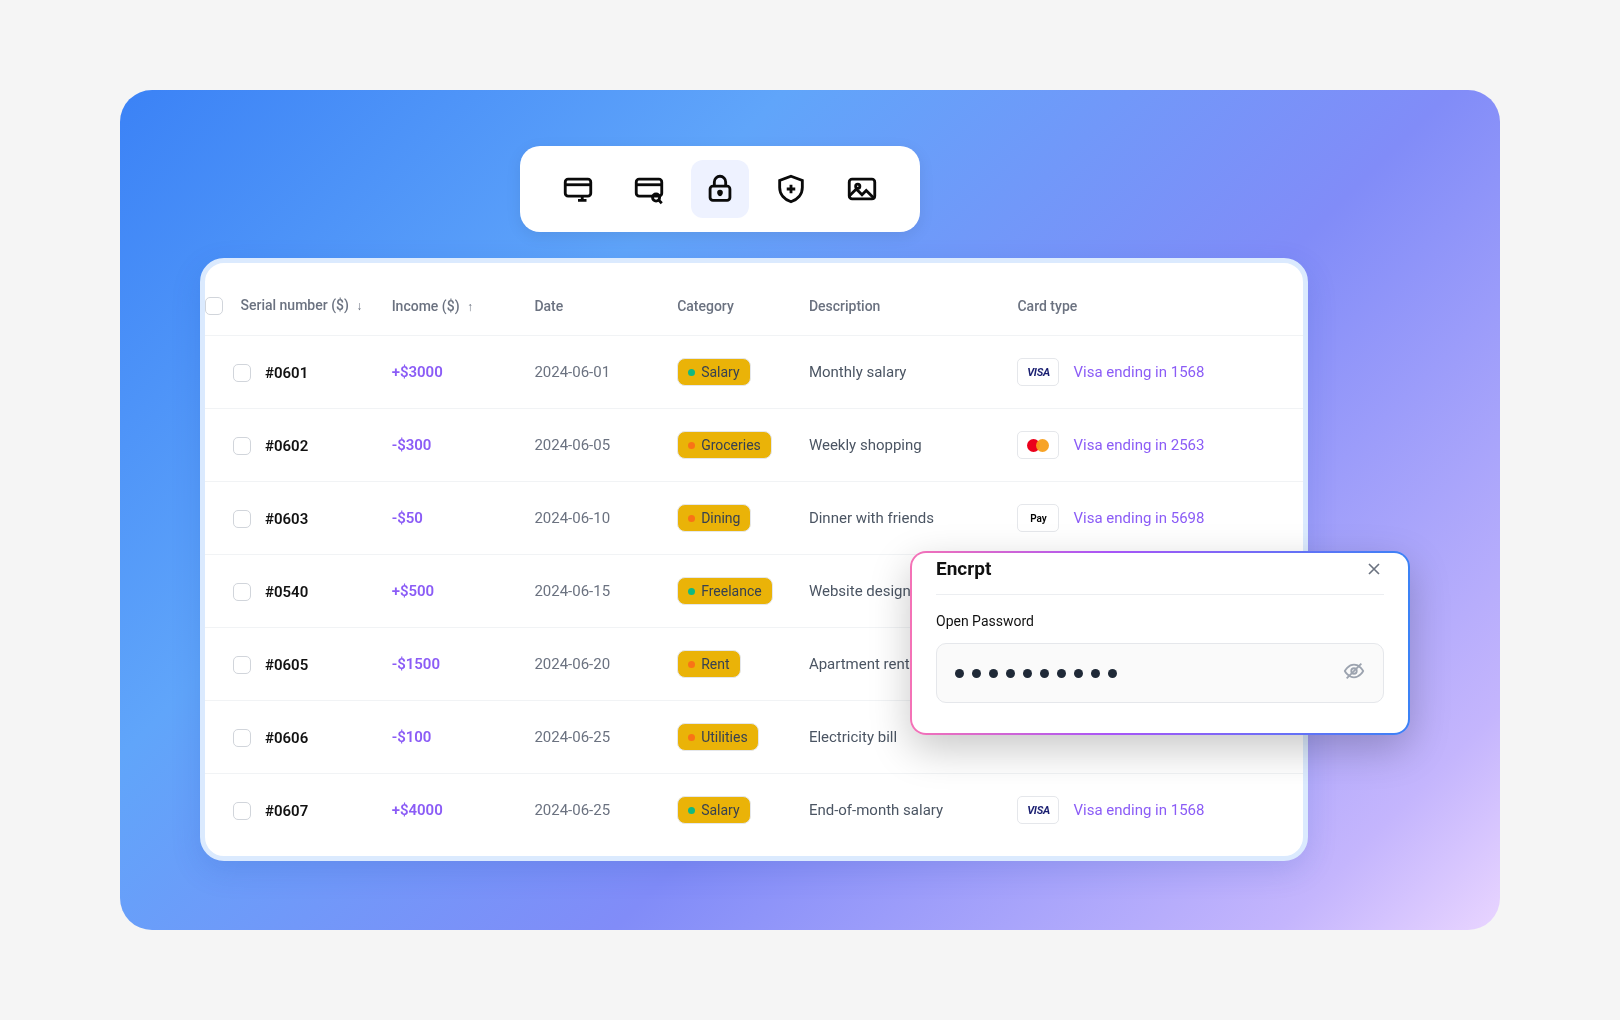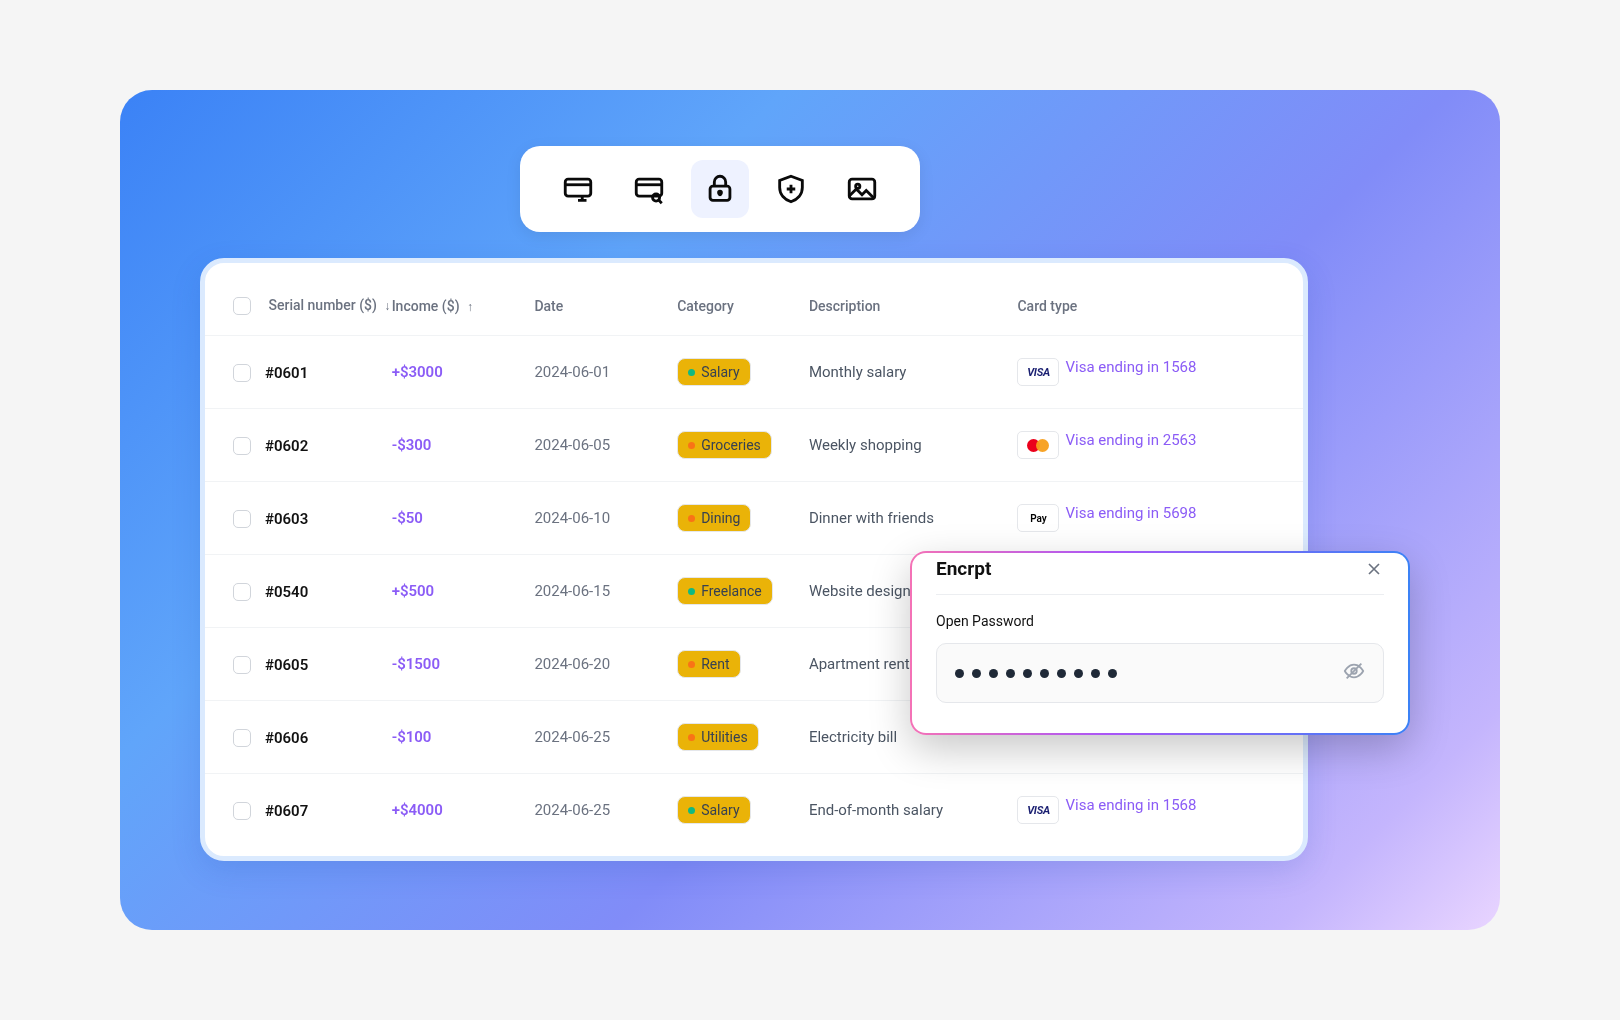--- a/index.html
+++ b/index.html
@@ -57,42 +57,42 @@
     box-shadow: 0 10px 30px rgba(30,64,175,0.15);
   }
   table { width: 100%; border-collapse: collapse; }
   thead th {
     text-align: left;
     font-size: 14px;
     font-weight: 500;
     color: #6b7280;
     padding: 14px 0 20px 0;
   }
-  thead th:first-child { padding-left: 28px; }
+  thead th:first-child { }
   tbody tr { border-top: 1px solid #f1f3f5; }
   tbody td { padding: 22px 0; font-size: 15px; color: #1f2937; vertical-align: middle; }
   tbody td:first-child { padding-left: 28px; }
   .chk {
     width: 18px; height: 18px; border: 1.5px solid #d1d5db; border-radius: 5px; display: inline-block;
     margin-right: 14px; vertical-align: middle; cursor: pointer;
   }
   .serial { font-weight: 600; color: #111; display: inline-block; vertical-align: middle; }
   .income { font-weight: 600; color: #8b5cf6; }
   .date { color: #6b7280; }
   .cat-pill {
     display: inline-flex; align-items: center; gap: 6px;
     border: 1px solid #e5e7eb; border-radius: 8px;
     padding: 5px 10px; font-size: 14px; color: #374151;
     background: #eab308;
   }
   .dot { width: 7px; height: 7px; border-radius: 50%; }
   .dot.g { background: #10b981; }
   .dot.o { background: #f97316; }
   .desc { color: #4b5563; }
-  .cardtype { display: flex; gap: 6px; }
+  .cardtype { display: flex; align-items: center; gap: 14px; }
   .brand {
     width: 42px; height: 28px; border: 1px solid #e5e7eb; border-radius: 5px;
     display: flex; align-items: center; justify-content: center;
     font-size: 11px; font-weight: 700; background: #fff;
   }
   .brand.visa { color: #1a1f71; font-style: italic; letter-spacing: -0.3px; }
   .brand.mc { gap: -4px; }
   .brand.mc .c1 { width: 13px; height: 13px; border-radius: 50%; background: #eb001b; margin-right: -4px; }
   .brand.mc .c2 { width: 13px; height: 13px; border-radius: 50%; background: #f79e1b; opacity: 0.95; }
   .brand.apay { color: #000; font-size: 10px; font-weight: 600; }

